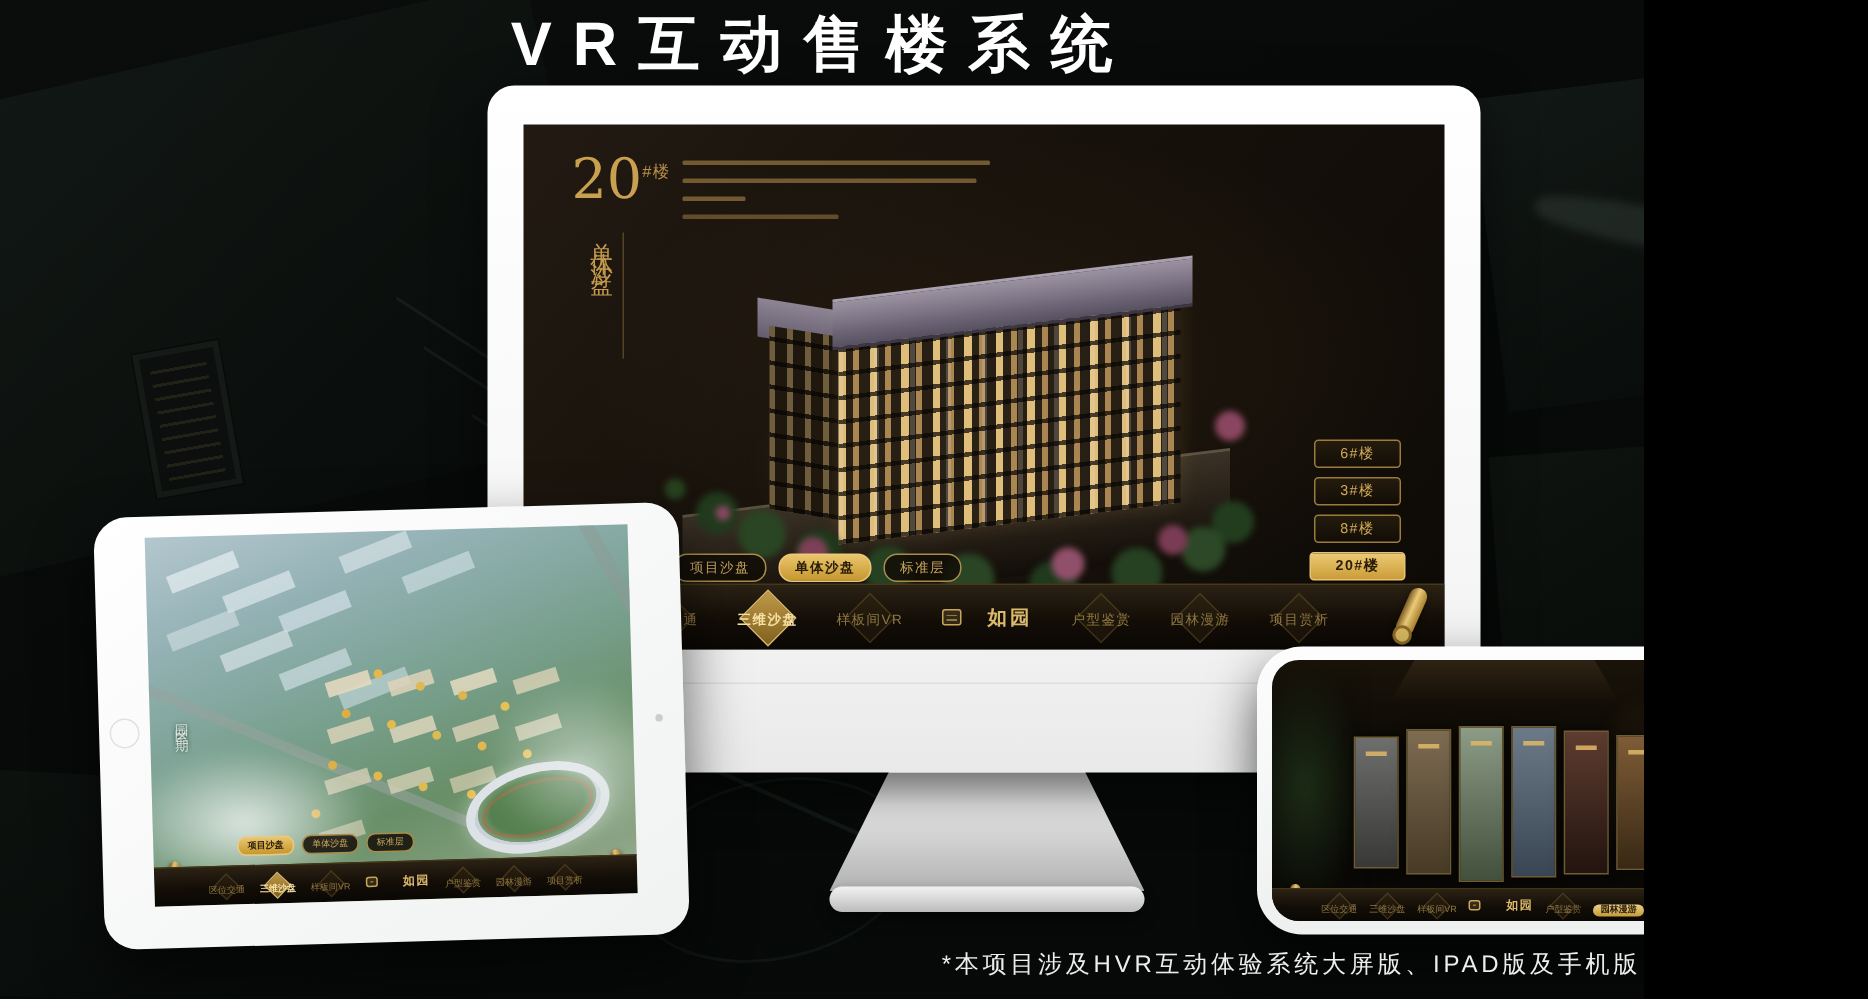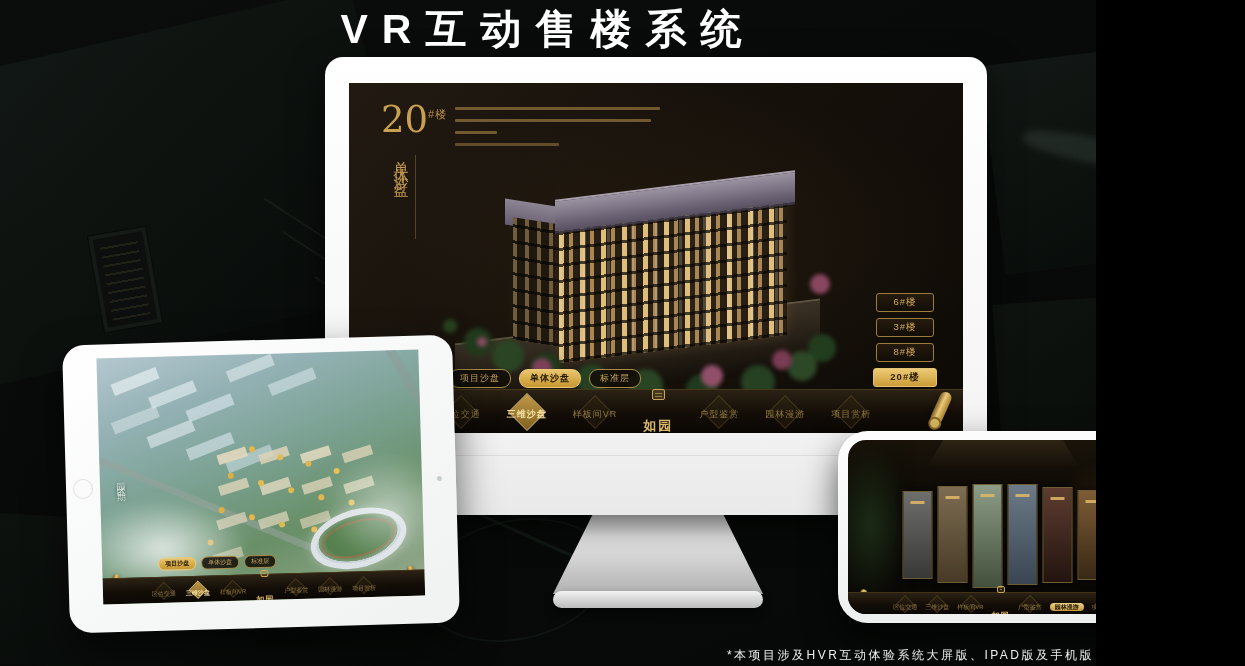--- a/index.html
+++ b/index.html
@@ -32,22 +32,22 @@
   .bg-map .rd1{left:10px;top:60px;width:300px;height:3px;transform:rotate(24deg);}
   .bg-map .rd2{left:180px;top:20px;width:260px;height:3px;transform:rotate(-36deg);}
   .bg-map .loop{position:absolute;left:40px;top:40px;width:190px;height:120px;border-radius:50%;
     border:2px solid rgba(120,155,135,.08);transform:rotate(-12deg);}
   .bg-bl{left:-10px;top:520px;width:270px;height:150px;transform:rotate(3deg);
     background:linear-gradient(150deg,rgba(26,34,30,.3),rgba(8,11,9,.05));}
 
   
   .headline{position:absolute;left:0;top:2px;width:100%;text-align:center;z-index:8;
     color:#ffffff;font-size:41px;font-weight:bold;letter-spacing:14px;}
-  .footnote{position:absolute;right:2px;bottom:2px;z-index:8;
-    color:#ededed;font-size:12px;letter-spacing:2.5px;}
+  .footnote{position:absolute;right:2px;bottom:12px;z-index:8;
+    color:#ededed;font-size:16px;letter-spacing:2.5px;}
 
   
   .stand{position:absolute;left:553px;top:514px;width:210px;height:80px;z-index:1;
     clip-path:polygon(19% 0,81% 0,100% 100%,0 100%);
     background:linear-gradient(180deg,#d9d9d9,#f0f0f0 28%,#c6c6c6 72%,#b2b2b2 100%);}
   .stand-base{position:absolute;left:553px;top:591px;width:210px;height:17px;z-index:1;
     border-radius:9px;background:linear-gradient(#f2f2f2,#bcbcbc);
     box-shadow:0 5px 10px rgba(0,0,0,.45);}
   .monitor{position:absolute;left:325px;top:57px;width:662px;height:458px;z-index:2;
     background:linear-gradient(#ffffff,#f6f6f6 72%,#e9e9e9);
@@ -129,21 +129,21 @@
     display:flex;align-items:center;justify-content:center;gap:26px;padding:0 46px;
     background:linear-gradient(#2b2214,#130d07 55%,#0a0704);border-top:1px solid #453719;}
   .nav-item{position:relative;cursor:pointer;}
   .nav-diamond{position:absolute;left:50%;top:50%;width:24px;height:24px;
     transform:translate(-50%,-50%) rotate(45deg);
     border:1px solid rgba(152,122,62,.28);background:rgba(60,45,20,.28);}
   .nav-text{position:relative;font-size:9px;letter-spacing:1px;color:#8f7840;white-space:nowrap;}
   .nav-item.active .nav-diamond{width:27px;height:27px;border-color:#e0c070;
     background:linear-gradient(135deg,#c9a14d,#86661f);opacity:.95;}
   .nav-item.active .nav-text{color:#f6e0a2;font-weight:bold;}
-  .nav-logo{display:flex;flex-direction:column;align-items:center;gap:17px;cursor:pointer;}
+  .nav-logo{display:flex;flex-direction:row;align-items:center;gap:17px;cursor:pointer;}
   .seal{width:13px;height:11px;border:1px solid #c9a75a;border-radius:2px;background:rgba(201,167,90,.18);
     position:relative;}
   .seal::after{content:"";position:absolute;inset:2px;
     background:repeating-linear-gradient(0deg,rgba(220,185,110,.55) 0 1px,transparent 1px 3px);}
   .logo-text{font-family:"DejaVu Serif",serif;font-size:13px;font-weight:bold;
     color:#dcba6c;letter-spacing:2px;white-space:nowrap;}
   .scroll-icon{position:absolute;right:16px;bottom:8px;width:12px;height:34px;
     transform:rotate(24deg);border-radius:6px;
     background:linear-gradient(90deg,#7a5c22,#ecca78 45%,#a8812f);box-shadow:0 2px 4px rgba(0,0,0,.5);}
   .scroll-icon::after{content:"";position:absolute;left:0;bottom:-6px;width:9px;height:9px;

